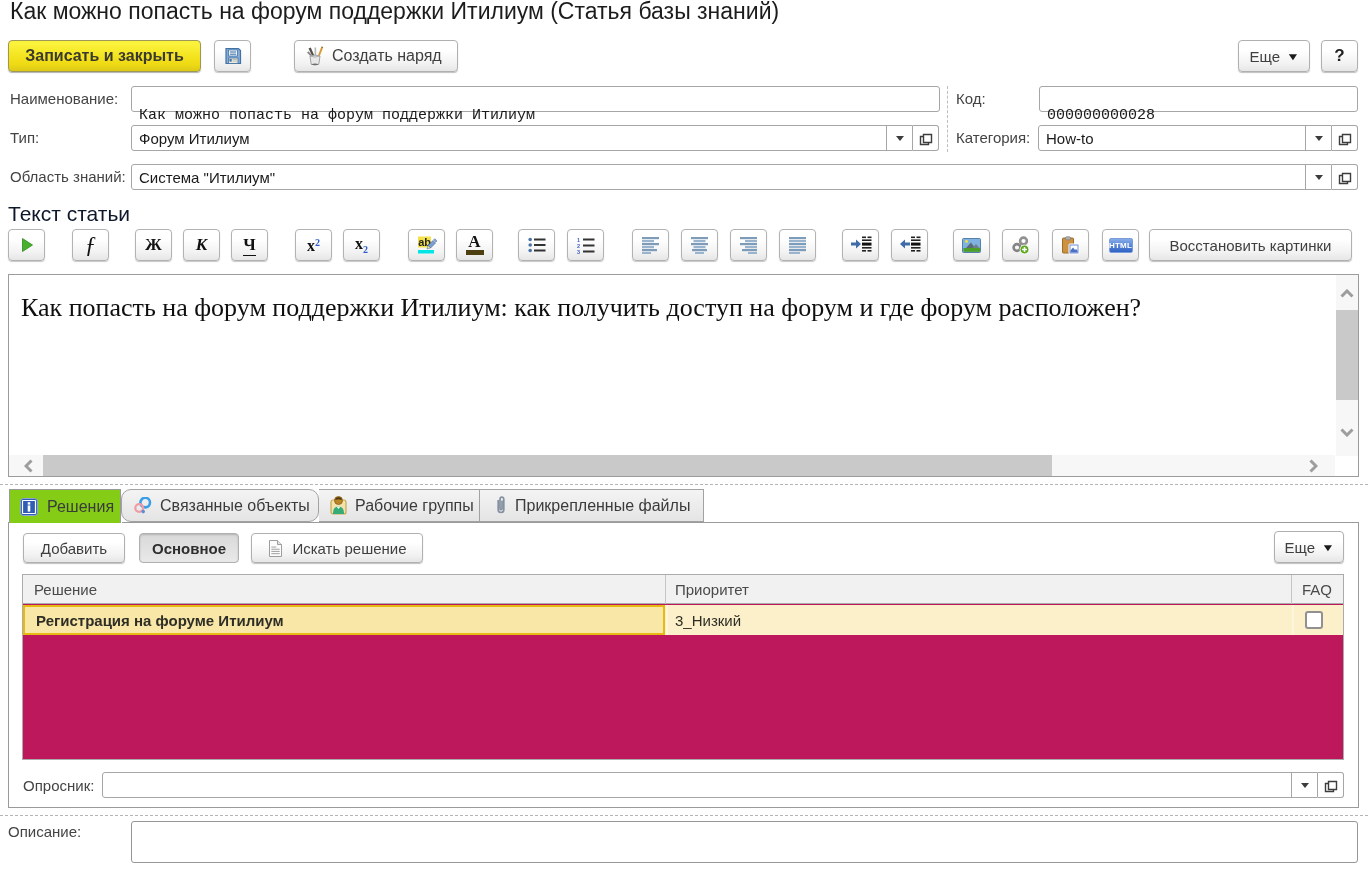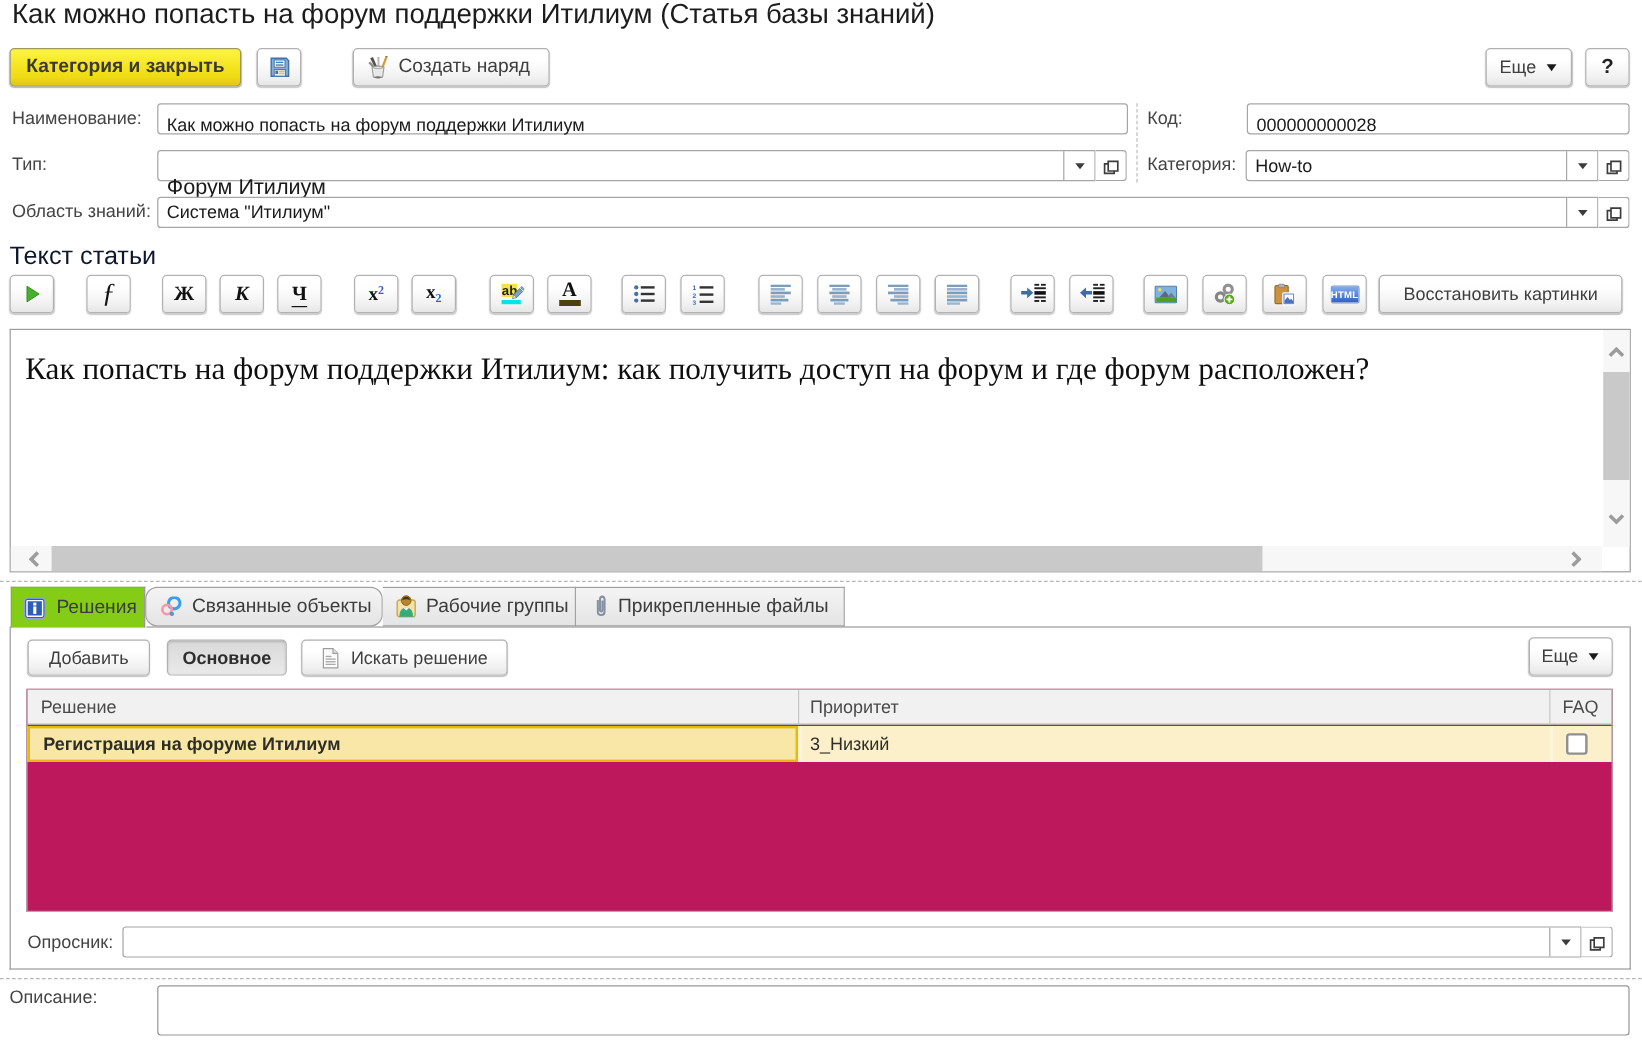--- a/index.html
+++ b/index.html
@@ -1,20 +1,20 @@
 <!DOCTYPE html>
 <html><head>
 <meta charset="utf-8">
 <style>
 * { margin:0; padding:0; box-sizing:border-box; }
 html,body { width:1368px; height:872px; background:#fff; font-family:"Liberation Sans", sans-serif; color:#333; overflow:hidden; }
 .abs { position:absolute; }
 .lbl { position:absolute; font-size:15px; color:#444; white-space:nowrap; }
 .inp { position:absolute; border:1px solid #a6a6a6; border-radius:3px; background:#fff; font-size:15px; color:#1a1a1a; }
-.inp .txt { position:absolute; left:7px; top:9px; white-space:nowrap; }
+.inp .txt { position:absolute; left:7px; top:20px; white-space:nowrap;font-family:Liberation Mono, monospace; }
 .btn { position:absolute; border:1px solid #b0b0b0; border-radius:4px;
   background:linear-gradient(#ffffff 30%, #f2f2f2 75%, #e6e6e6);
   box-shadow:0 1px 1px rgba(0,0,0,0.25);
   font-size:15px; color:#3f3f3f; display:flex; align-items:center; justify-content:center; white-space:nowrap; }
 .ddwrap { position:absolute; border:1px solid #a6a6a6; border-radius:3px 0 0 3px; background:#fff; }
 .ddarr { position:absolute; top:0; bottom:0; border-left:1px solid #a6a6a6; }
 .ddarr:after { content:""; position:absolute; left:50%; top:50%; margin:-2px 0 0 -4px;
   border-left:4px solid transparent; border-right:4px solid transparent; border-top:5px solid #3c3c3c; }
 .openbtn { position:absolute; border:1px solid #a6a6a6; background:#fff; border-radius:0 3px 3px 0; border-left:none; }
 .openbtn svg { position:absolute; left:50%; top:50%; margin:-8px 0 0 -8px; }
@@ -26,21 +26,21 @@
   background:linear-gradient(#f4f4f4, #e4e4e4); display:flex; align-items:center; font-size:16px; color:#3b3b3b; }
 </style>
 </head>
 <body>
 
 <div class="abs" style="left:10px; top:-2px; font-size:23px; color:#1c1c1c;">Как можно попасть на форум поддержки Итилиум (Статья базы знаний)</div>
 
 <div class="btn" style="left:8px; top:40px; width:193px; height:32px;
   background:linear-gradient(#fbf23c 10%, #f4e420 50%, #eeda14 78%, #dcc917);
   border:1px solid #9e9858; box-shadow:0 1px 1px rgba(0,0,0,0.3);
-  font-weight:bold; font-size:16px; color:#3a3a30;">Категория и закрыть</div>
+  font-weight:bold; font-size:16px; color:#3a3a30;">Записать и закрыть</div>
 
 <div class="tbtn" style="left:214px; top:40px;">
 <svg width="18" height="18" viewBox="0 0 18 18">
   <path d="M2 1.5 H14.5 L16.5 3.5 V16.5 H2 Z" fill="#86add8" stroke="#4272a4" stroke-width="1.2"></path>
   <rect x="4.5" y="3" width="9" height="6" fill="#fff" stroke="#4272a4" stroke-width="0.8"></rect>
   <rect x="5.8" y="4.4" width="6.4" height="1.2" fill="#4d7eb4"></rect>
   <rect x="5.8" y="6.6" width="6.4" height="1.2" fill="#4d7eb4"></rect>
   <rect x="4.5" y="11" width="9.5" height="5.5" fill="#e9e9e0" stroke="#4272a4" stroke-width="0.8"></rect>
   <rect x="5.5" y="12" width="2.2" height="2.6" fill="#3e6ea6"></rect>
   <rect x="8.6" y="12" width="4.5" height="0.9" fill="#b9b9ad"></rect>
@@ -68,21 +68,21 @@
 <div class="inp" style="left:131px; top:86px; width:809px; height:26px;">
     <span class="txt">Как можно попасть на форум поддержки Итилиум</span>
   </div>
 <div class="lbl" style="left:956px; top:90px;">Код:</div>
 <div class="inp" style="left:1039px; top:86px; width:319px; height:26px;">
     <span class="txt">000000000028</span>
   </div>
 
 <div class="lbl" style="left:10px; top:129px;">Тип:</div>
 <div class="ddwrap" style="left:131px; top:125px; width:782px; height:26px;">
-  <span style="position:absolute; left:7px; top:20px; font-size:18px; color:#1a1a1a;">Форум Итилиум</span>
+  <span style="position:absolute; left:7px; top:4px; font-size:15px; color:#1a1a1a;">Форум Итилиум</span>
   <span class="ddarr" style="right:0; width:26px;"></span>
 </div>
 <div class="openbtn" style="left:913px; top:125px; width:26px; height:26px;">
 <svg width="16" height="16" viewBox="0 0 16 16">
       <path d="M5.5 4.5 H13.5 V12.5 H5.5 Z" fill="none" stroke="#3d3d3d" stroke-width="1.4"></path>
       <path d="M10.5 12.5 V14.5 H2.5 V6.5 H5.5" fill="none" stroke="#3d3d3d" stroke-width="1.4"></path>
     </svg>
 </div>
 <div class="lbl" style="left:956px; top:129px;">Категория:</div>
 <div class="ddwrap" style="left:1038px; top:125px; width:294px; height:26px;">

